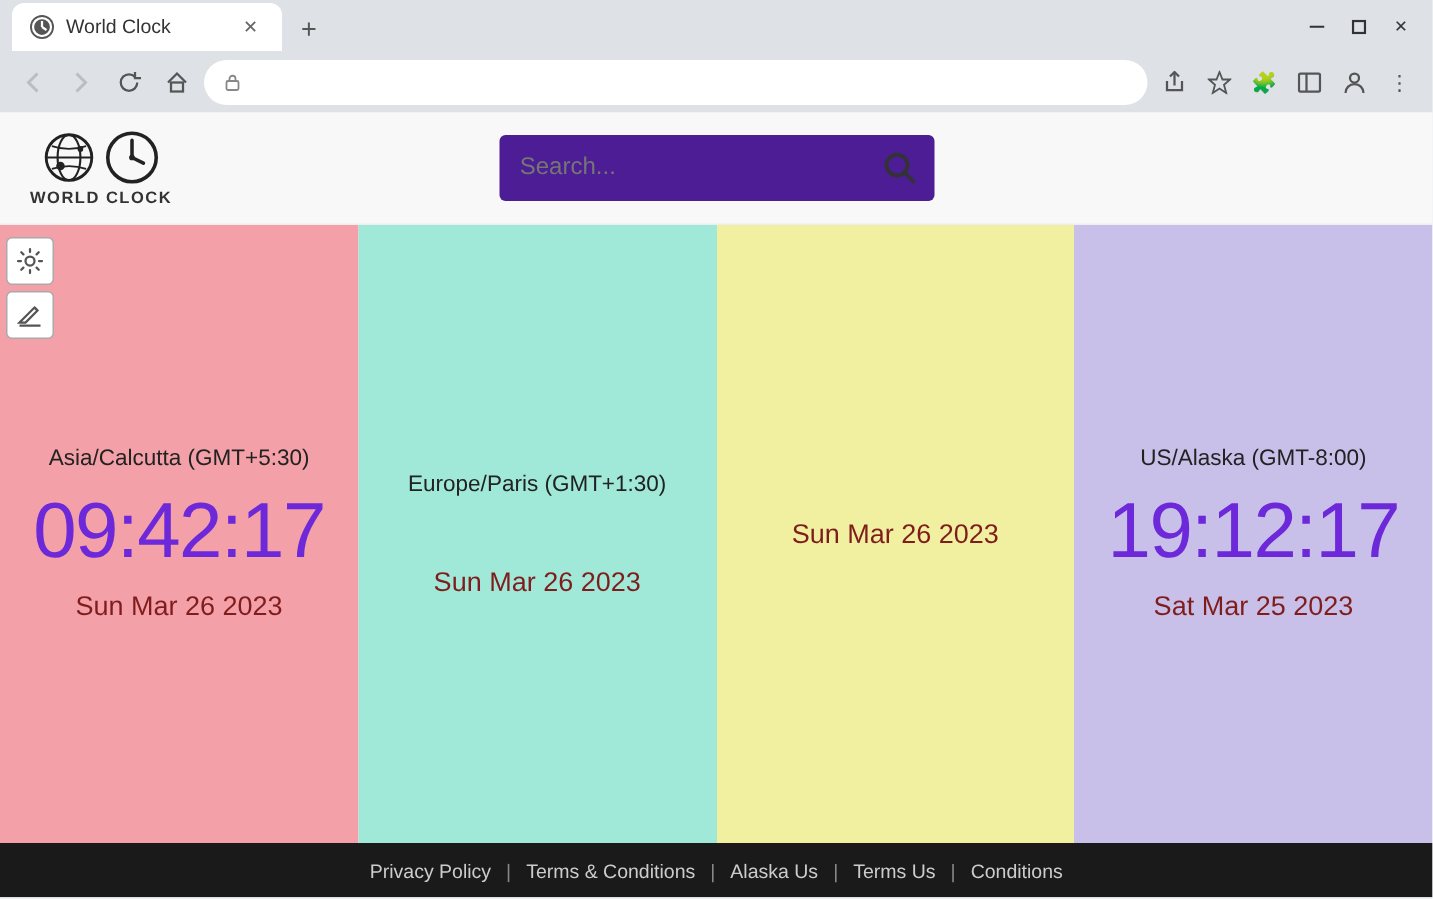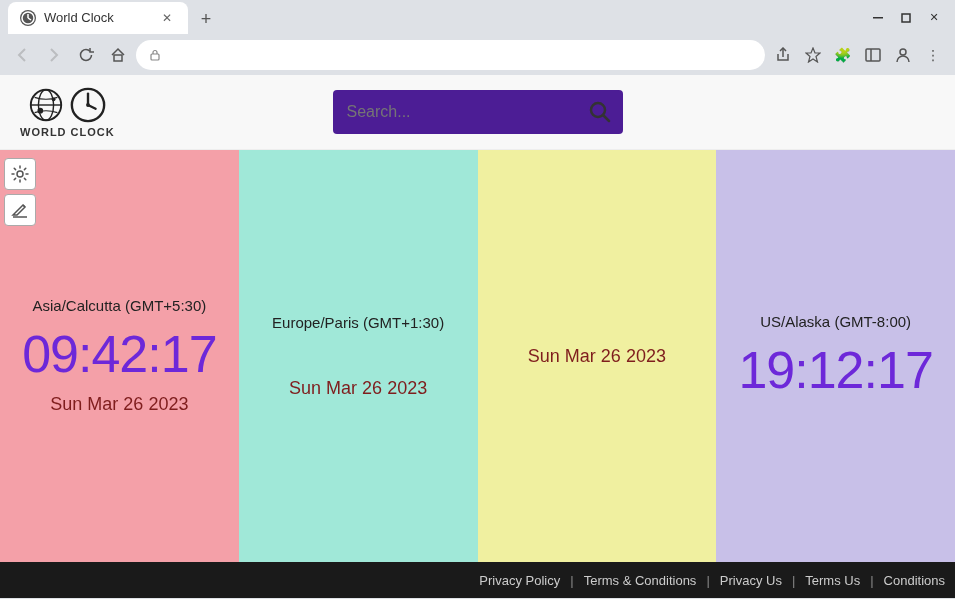--- a/index.html
+++ b/index.html
@@ -246,21 +246,21 @@
       font-weight: normal;
     }
 
     
     .footer {
       width: 955px;
       height: 36px;
       background: #1a1a1a;
       display: flex;
       align-items: center;
-      justify-content: flex-end;
+      justify-content: center;
       gap: 0;
     }
 
     .footer-link {
       color: #ccc;
       font-size: 13px;
       cursor: pointer;
       padding: 0 10px;
       text-decoration: none;
     }
@@ -454,28 +454,29 @@
       <span class="clock-date">Sun Mar 26 2023</span>
     </div>
 
     <div class="clock-section yellow">
       <span class="clock-date">Sun Mar 26 2023</span>
     </div>
 
     <div class="clock-section lavender">
       <span class="clock-timezone">US/Alaska (GMT-8:00)</span>
       <span class="clock-time">19:12:17</span>
+      <span class="clock-date">Sat Mar 25 2023</span>
     </div>
   </div>
 
 </div>
 
 <div class="footer">
   <a class="footer-link">Privacy Policy</a>
   <span class="footer-sep">|</span>
   <a class="footer-link">Terms &amp; Conditions</a>
   <span class="footer-sep">|</span>
-  <a class="footer-link">Privacy Us</a>
+  <a class="footer-link">Alaska Us</a>
   <span class="footer-sep">|</span>
   <a class="footer-link">Terms Us</a>
   <span class="footer-sep">|</span>
   <a class="footer-link">Conditions</a>
 </div>
 
 </body></html>

